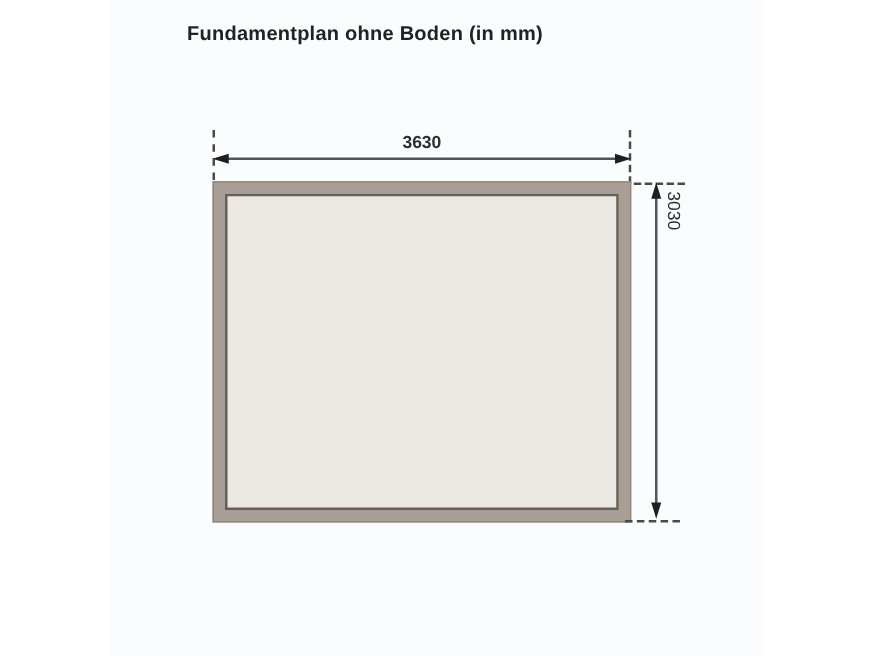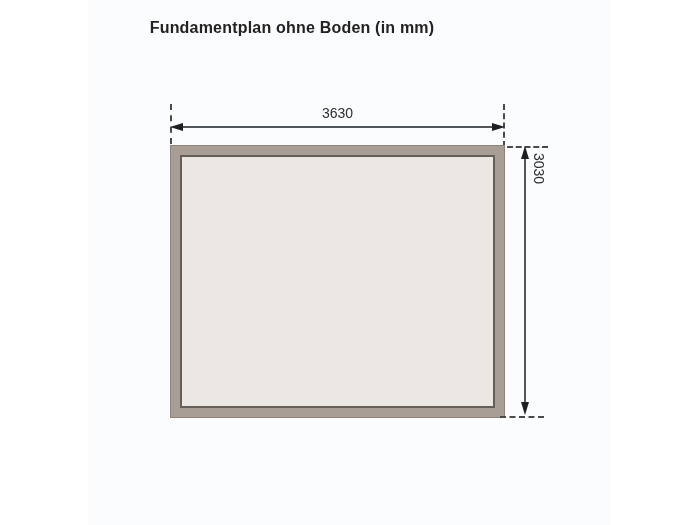--- a/index.html
+++ b/index.html
@@ -81,21 +81,21 @@
   .ext-h {
     position: absolute; height: 0;
     border-top: 2px dashed #4a4a4a;
   }
   .ext-h.top    { left: 507px; top: 146px; width: 41px; }
   .ext-h.bottom { left: 500px; top: 416px; width: 44px; }
 
   .dim-label-h {
     position: absolute; left: 172px; top: 105px; width: 331px;
     text-align: center;
-    font-size: 14px; color: #2e2e2e;
+    font-size: 14px; color: #2e2e2e; font-weight: bold;
   }
   .dim-label-v {
     position: absolute; left: 531px; top: 153px; height: 257px;
     display: flex; align-items: center;
     writing-mode: vertical-rl; text-orientation: mixed;
     font-size: 14px; color: #2e2e2e;
   }
 </style>
 </head>
 <body>

